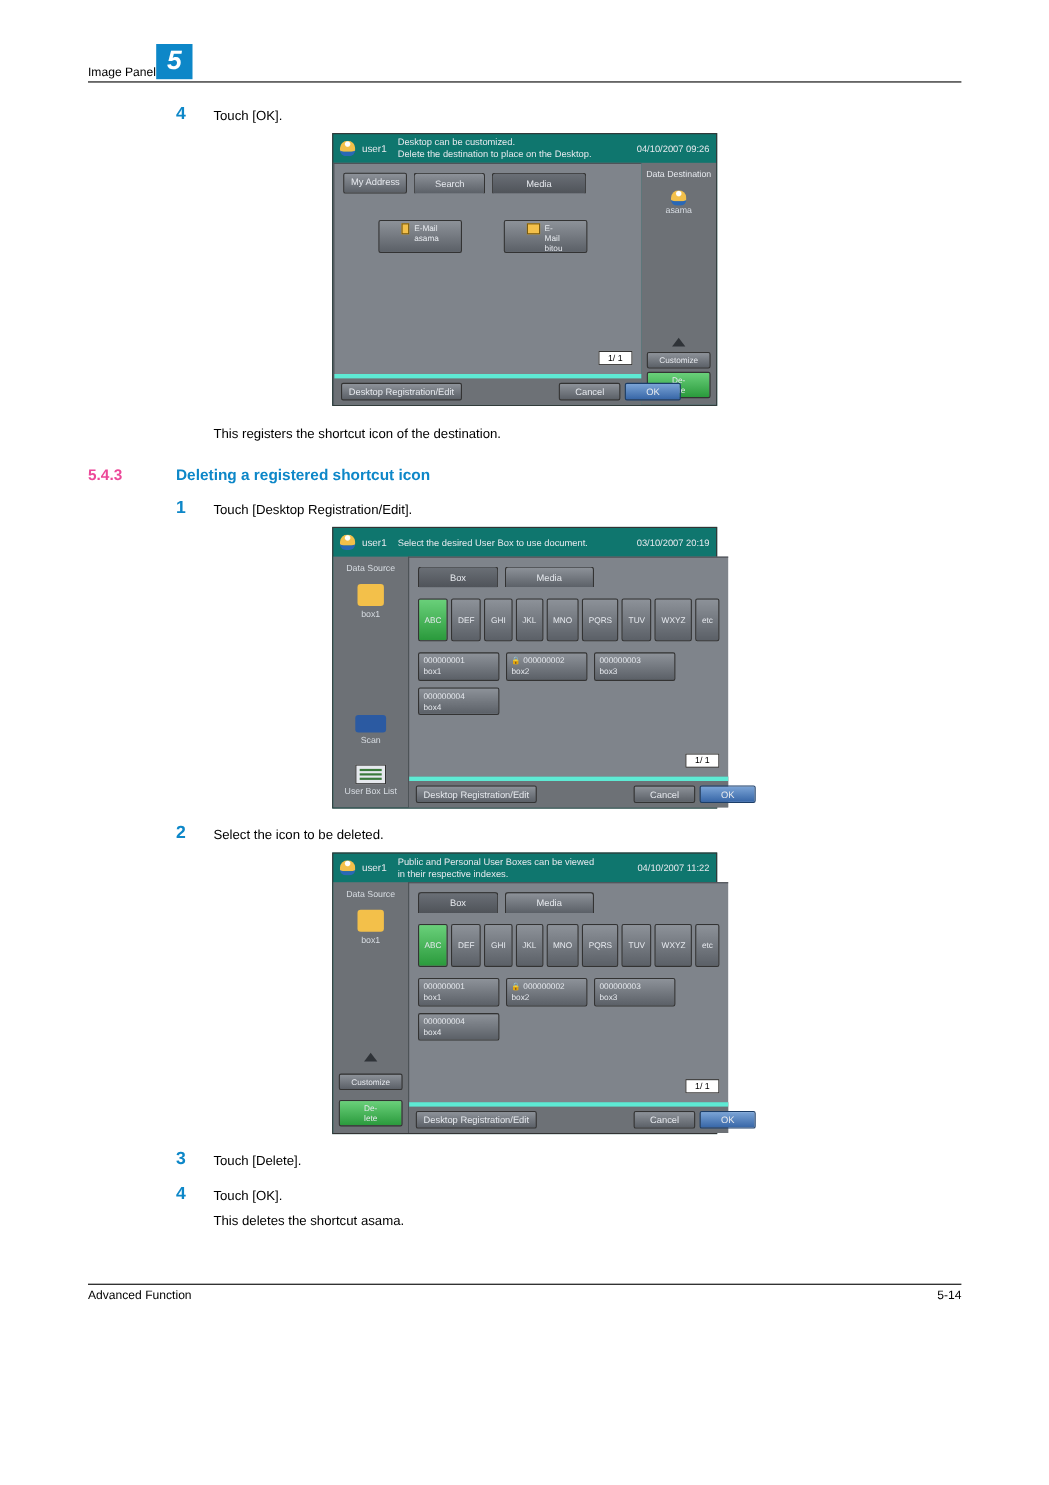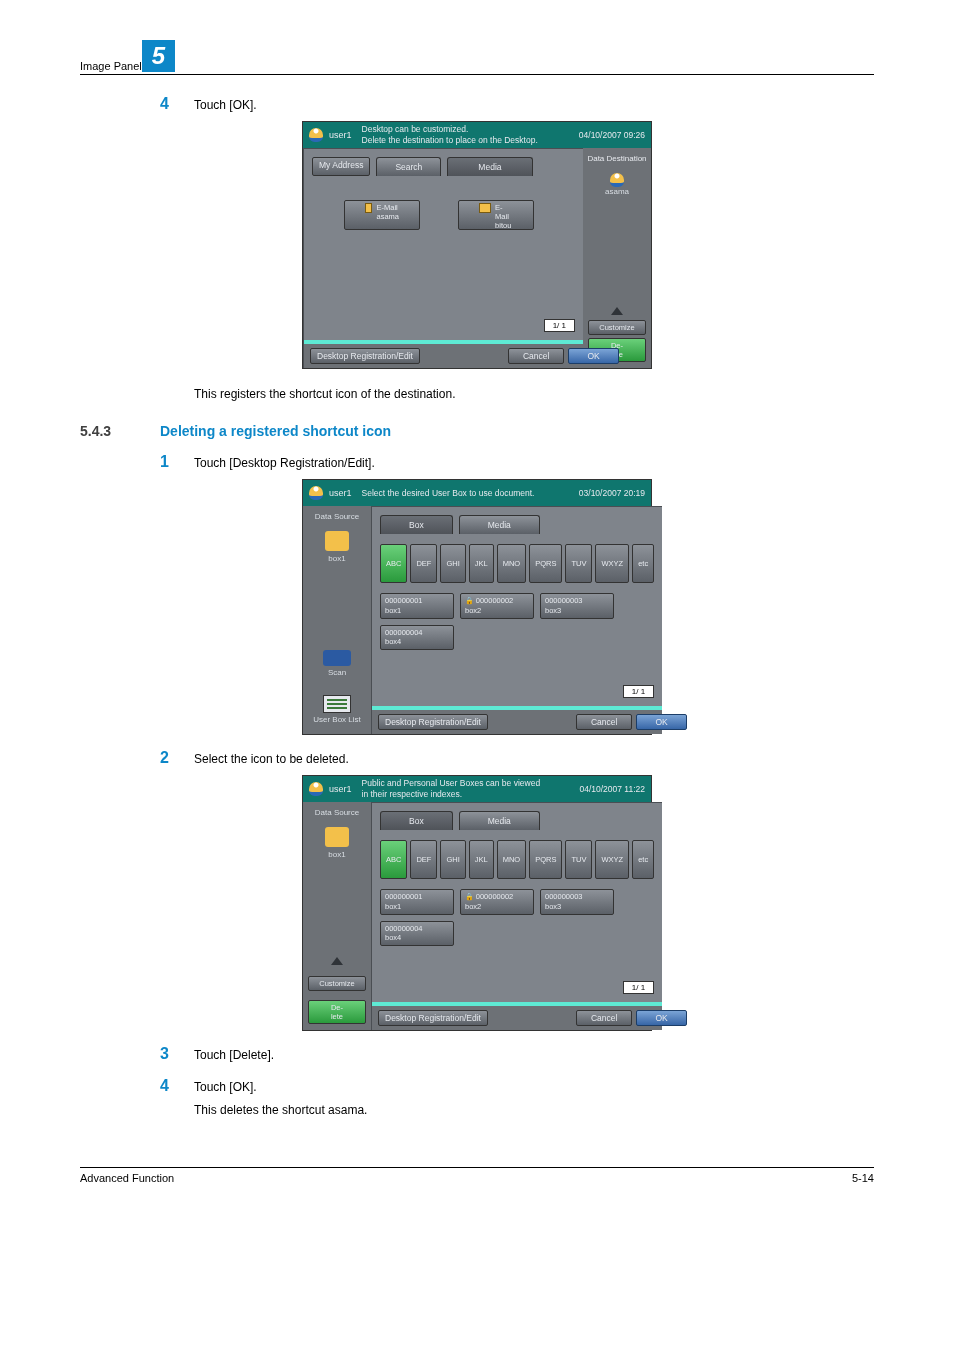--- a/index.html
+++ b/index.html
@@ -27,21 +27,21 @@
     font-size: 24px;
     font-weight: bold;
     font-style: italic;
     padding: 2px 10px;
   }
   .step-row { display: flex; margin: 14px 0 8px 80px; }
   .step-num { color: #0d87c8; font-weight: bold; font-size: 16px; width: 34px; }
   .step-text { font-size: 12px; padding-top: 3px; }
   .body-indent { margin-left: 114px; margin-top: 18px; margin-bottom: 18px; font-size: 12px; }
   .section-row { display: flex; margin-top: 22px; margin-bottom: 10px; }
-  .section-num { color: #404040; font-weight: bold; font-size: 14px; width: 80px; }
+  .section-num { color: #ec4899; font-weight: bold; font-size: 14px; width: 80px; }
   .section-title { color: #0d87c8; font-weight: bold; font-size: 14px; }
   .footer-row {
     display: flex;
     justify-content: space-between;
     border-top: 1px solid #000;
     padding-top: 4px;
     margin-top: 50px;
     font-size: 11px;
   }
 

